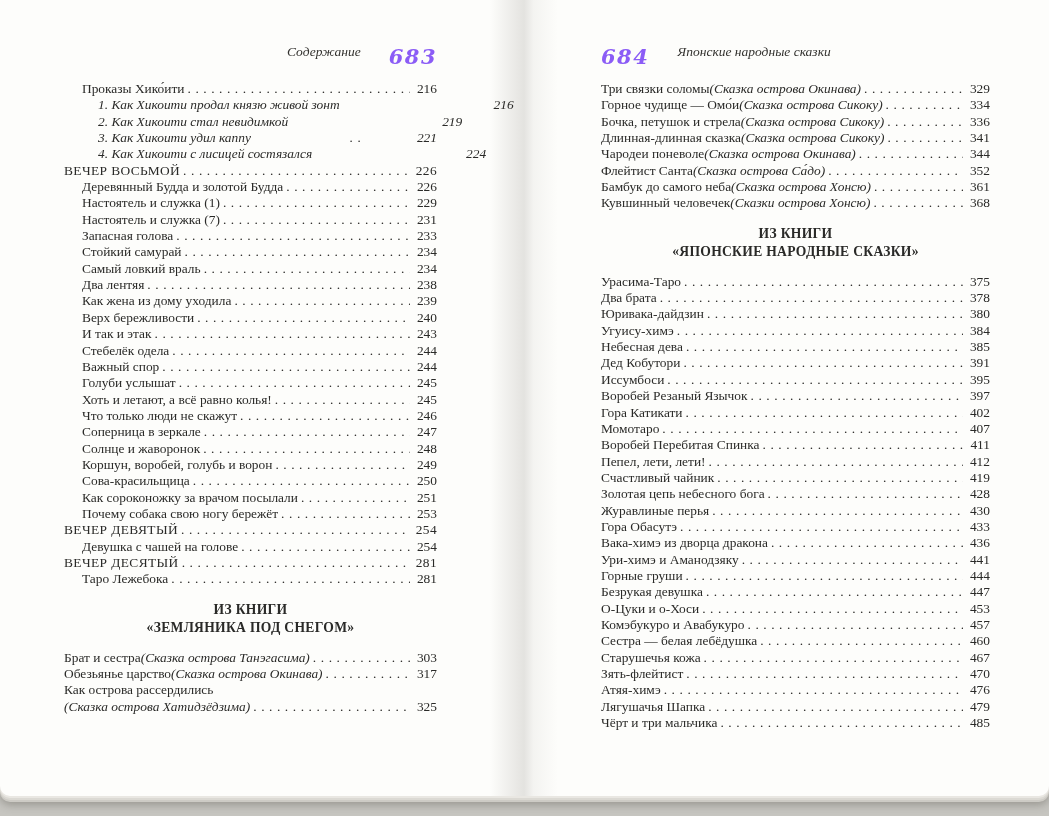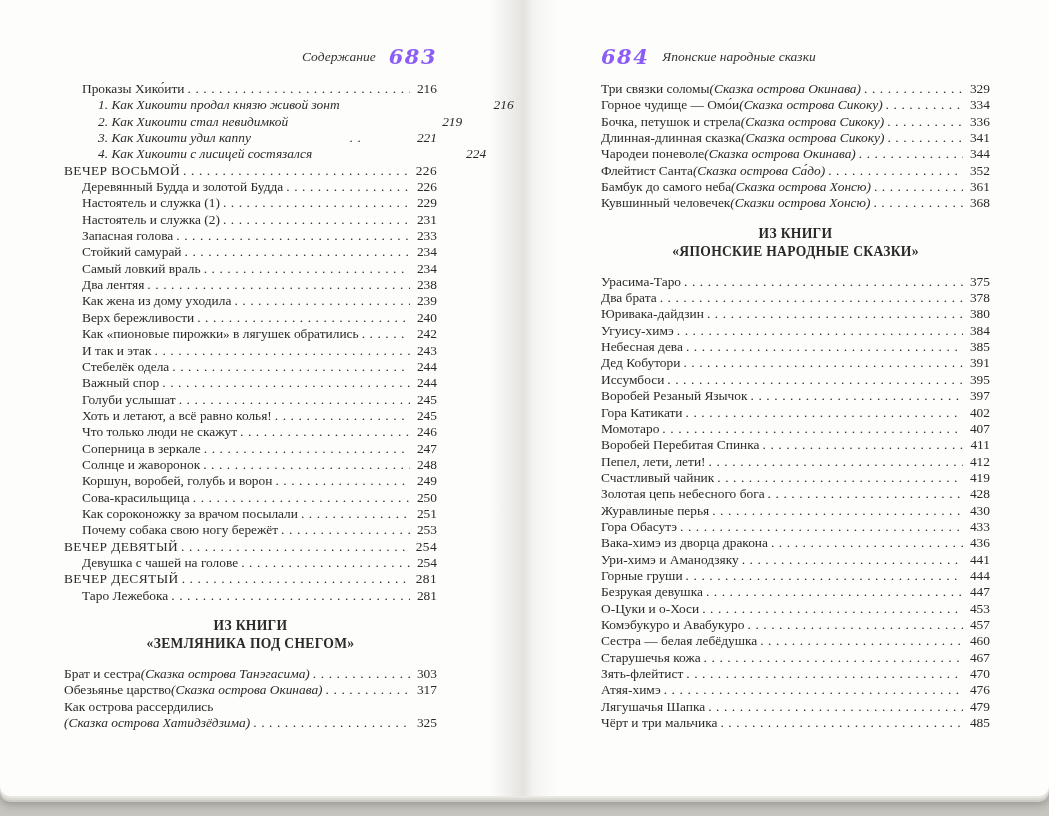--- a/index.html
+++ b/index.html
@@ -22,21 +22,21 @@
     position: absolute; left: 490px; top: 0; width: 68px; height: 100%;
     background: linear-gradient(to right,
       rgba(95,90,80,0) 0%, rgba(95,90,80,0.13) 40%,
       rgba(95,90,80,0.16) 50%, rgba(95,90,80,0.06) 64%, rgba(95,90,80,0) 100%);
     pointer-events: none;
   }
   .page { position: absolute; top: 44px; }
   .page-left  { left: 64px;  width: 373px; }
   .page-right { left: 601px; width: 389px; }
 
-  .running-row { display: flex; align-items: center; gap: 13px; margin-bottom: 12px; }
+  .running-row { display: flex; align-items: flex-start; gap: 28px; margin-bottom: 12px; }
   .page-left .running-row { justify-content: flex-end; }
   .running-head { font-style: italic; font-size: 13.5px; color: #33322f; }
   .folio {
     font-family: "DejaVu Serif", serif;
     font-weight: 700; font-style: italic;
     font-size: 21px; letter-spacing: 1.5px; color: #8b5cf6;
   }
 
   .toc-row {
     display: flex; align-items: baseline;
@@ -127,21 +127,21 @@
         </div>
 
         <div class="toc-row lvl-1">
           <span class="toc-label">Настоятель и служка (1)</span>
           <span class="toc-note"></span>
           <span class="leader"></span>
           <span class="pgnum">229</span>
         </div>
 
         <div class="toc-row lvl-1">
-          <span class="toc-label">Настоятель и служка (2)</span>
+          <span class="toc-label">Настоятель и служка (7)</span>
           <span class="toc-note"></span>
           <span class="leader"></span>
           <span class="pgnum">231</span>
         </div>
 
         <div class="toc-row lvl-1">
           <span class="toc-label">Запасная голова</span>
           <span class="toc-note"></span>
           <span class="leader"></span>
           <span class="pgnum">233</span>
@@ -175,26 +175,20 @@
           <span class="pgnum">239</span>
         </div>
 
         <div class="toc-row lvl-1">
           <span class="toc-label">Верх бережливости</span>
           <span class="toc-note"></span>
           <span class="leader"></span>
           <span class="pgnum">240</span>
         </div>
 
-        <div class="toc-row lvl-1">
-          <span class="toc-label">Как «пионовые пирожки» в лягушек обратились</span>
-          <span class="toc-note"></span>
-          <span class="leader"></span>
-          <span class="pgnum">242</span>
-        </div>
 
         <div class="toc-row lvl-1">
           <span class="toc-label">И так и этак</span>
           <span class="toc-note"></span>
           <span class="leader"></span>
           <span class="pgnum">243</span>
         </div>
 
         <div class="toc-row lvl-1">
           <span class="toc-label">Стебелёк одела</span>

